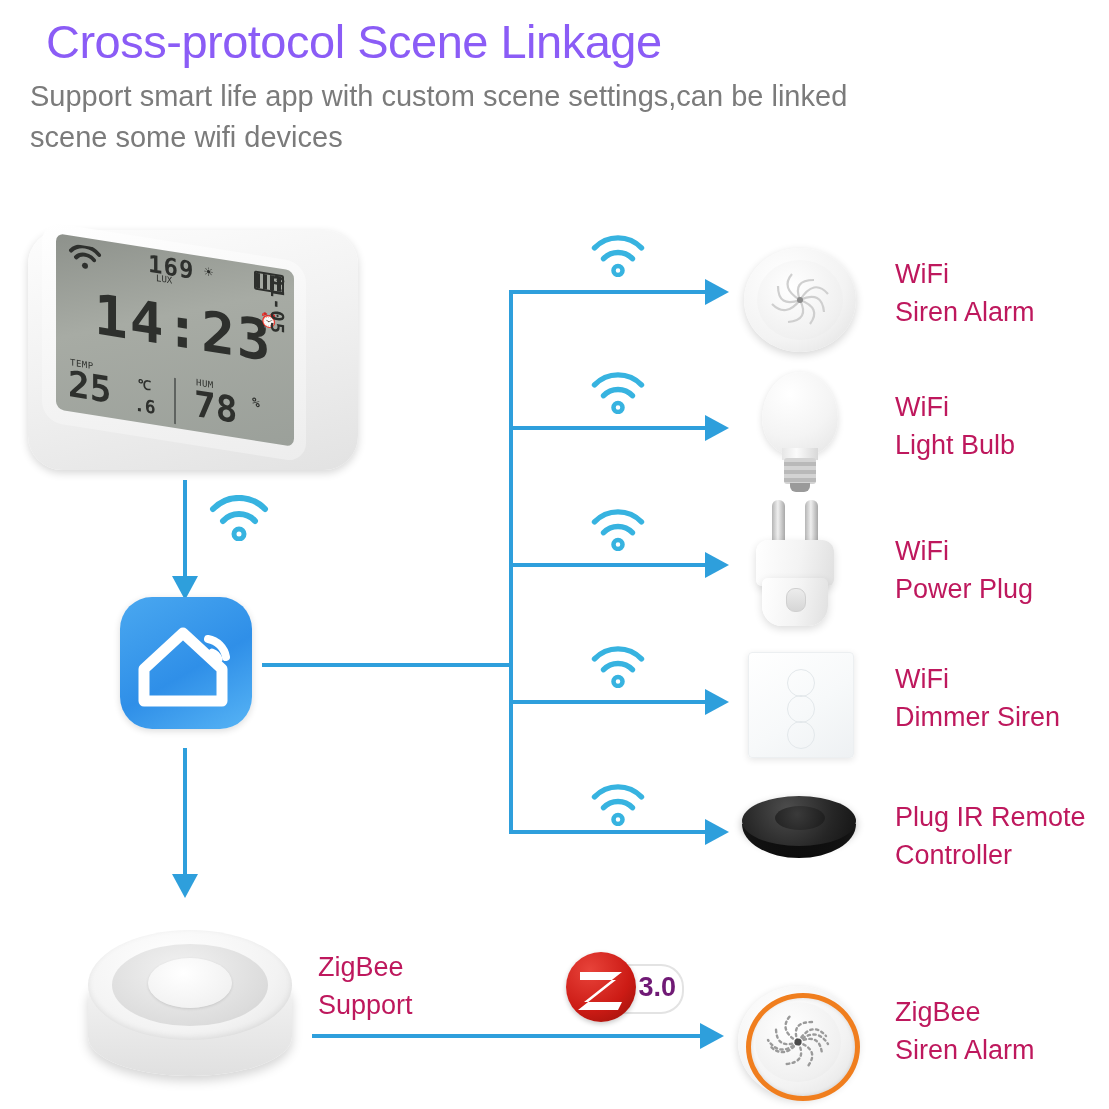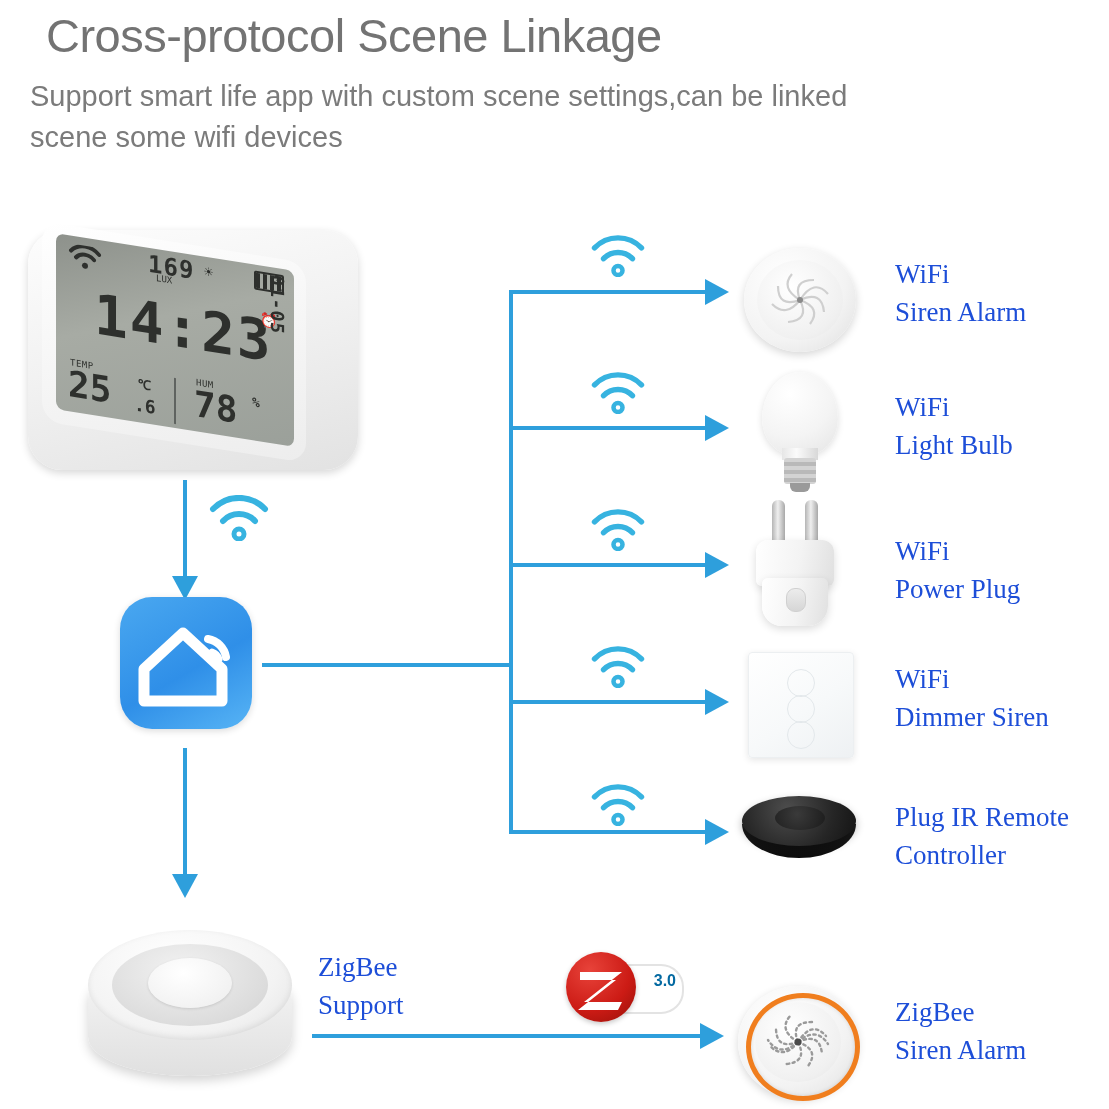--- a/index.html
+++ b/index.html
@@ -1,28 +1,28 @@
 <!DOCTYPE html>
 <html><head>
 <meta charset="utf-8">
 <style>
   html,body{margin:0;padding:0;background:#ffffff;}
   body{width:1109px;height:1109px;position:relative;overflow:hidden;
        font-family:"Liberation Sans","DejaVu Sans",sans-serif;}
 
   
-  #title{position:absolute;left:46px;top:8px;font-size:47px;color:#737373;
+  #title{position:absolute;left:46px;top:14px;font-size:47px;color:#8b5cf6;
          letter-spacing:-0.5px;white-space:nowrap;font-weight:400;}
   #subtitle{position:absolute;left:30px;top:76px;width:870px;font-size:29px;
             line-height:41px;color:#7b7b7b;font-weight:400;}
 
   
   .abs{position:absolute;}
-  .lbl{position:absolute;color:#1d4ed8;font-size:27px;line-height:38px;
-       font-weight:400;white-space:nowrap;font-family:Liberation Serif, serif;}
+  .lbl{position:absolute;color:#be185d;font-size:27px;line-height:38px;
+       font-weight:400;white-space:nowrap;}
 
   
   .hline{position:absolute;height:4px;background:#2e9fdc;}
   .vline{position:absolute;width:4px;background:#2e9fdc;}
   .arrow-r{position:absolute;width:0;height:0;
            border-top:13px solid transparent;border-bottom:13px solid transparent;
            border-left:24px solid #2e9fdc;}
   .arrow-d{position:absolute;width:0;height:0;
            border-left:13px solid transparent;border-right:13px solid transparent;
            border-top:24px solid #2e9fdc;}
@@ -103,21 +103,21 @@
      background:linear-gradient(180deg,#f7f7f7,#e0e0e0);box-shadow:0 5px 11px rgba(0,0,0,.17);}
   .gw-ring{position:absolute;border-radius:50%;}
 
   
   #zb{position:absolute;left:566px;top:952px;width:116px;height:72px;}
   .zb-pill{position:absolute;left:26px;top:12px;width:88px;height:46px;
      border:2px solid #e3e3e3;border-radius:23px;background:#fff;}
   .zb-ball{position:absolute;left:0;top:0;width:70px;height:70px;border-radius:50%;
      background:radial-gradient(circle at 34% 26%,#e8433a,#cc1b15 58%,#951008);
      box-shadow:0 2px 5px rgba(0,0,0,.22);overflow:hidden;}
-  .zb-ver{position:absolute;right:6px;top:20px;font-size:16px;font-weight:700;color:#0369a1;}
+  .zb-ver{position:absolute;right:6px;top:20px;font-size:27px;font-weight:700;color:#701a75;}
 </style>
 </head>
 <body>
 
 <div id="title">Cross-protocol Scene Linkage</div>
 <div id="subtitle">Support smart life app with custom scene settings,can be linked scene some wifi devices</div>
 
 <div id="sensor">
   <div class="sensor-body"></div>
   <div class="sensor-bezel"></div>

